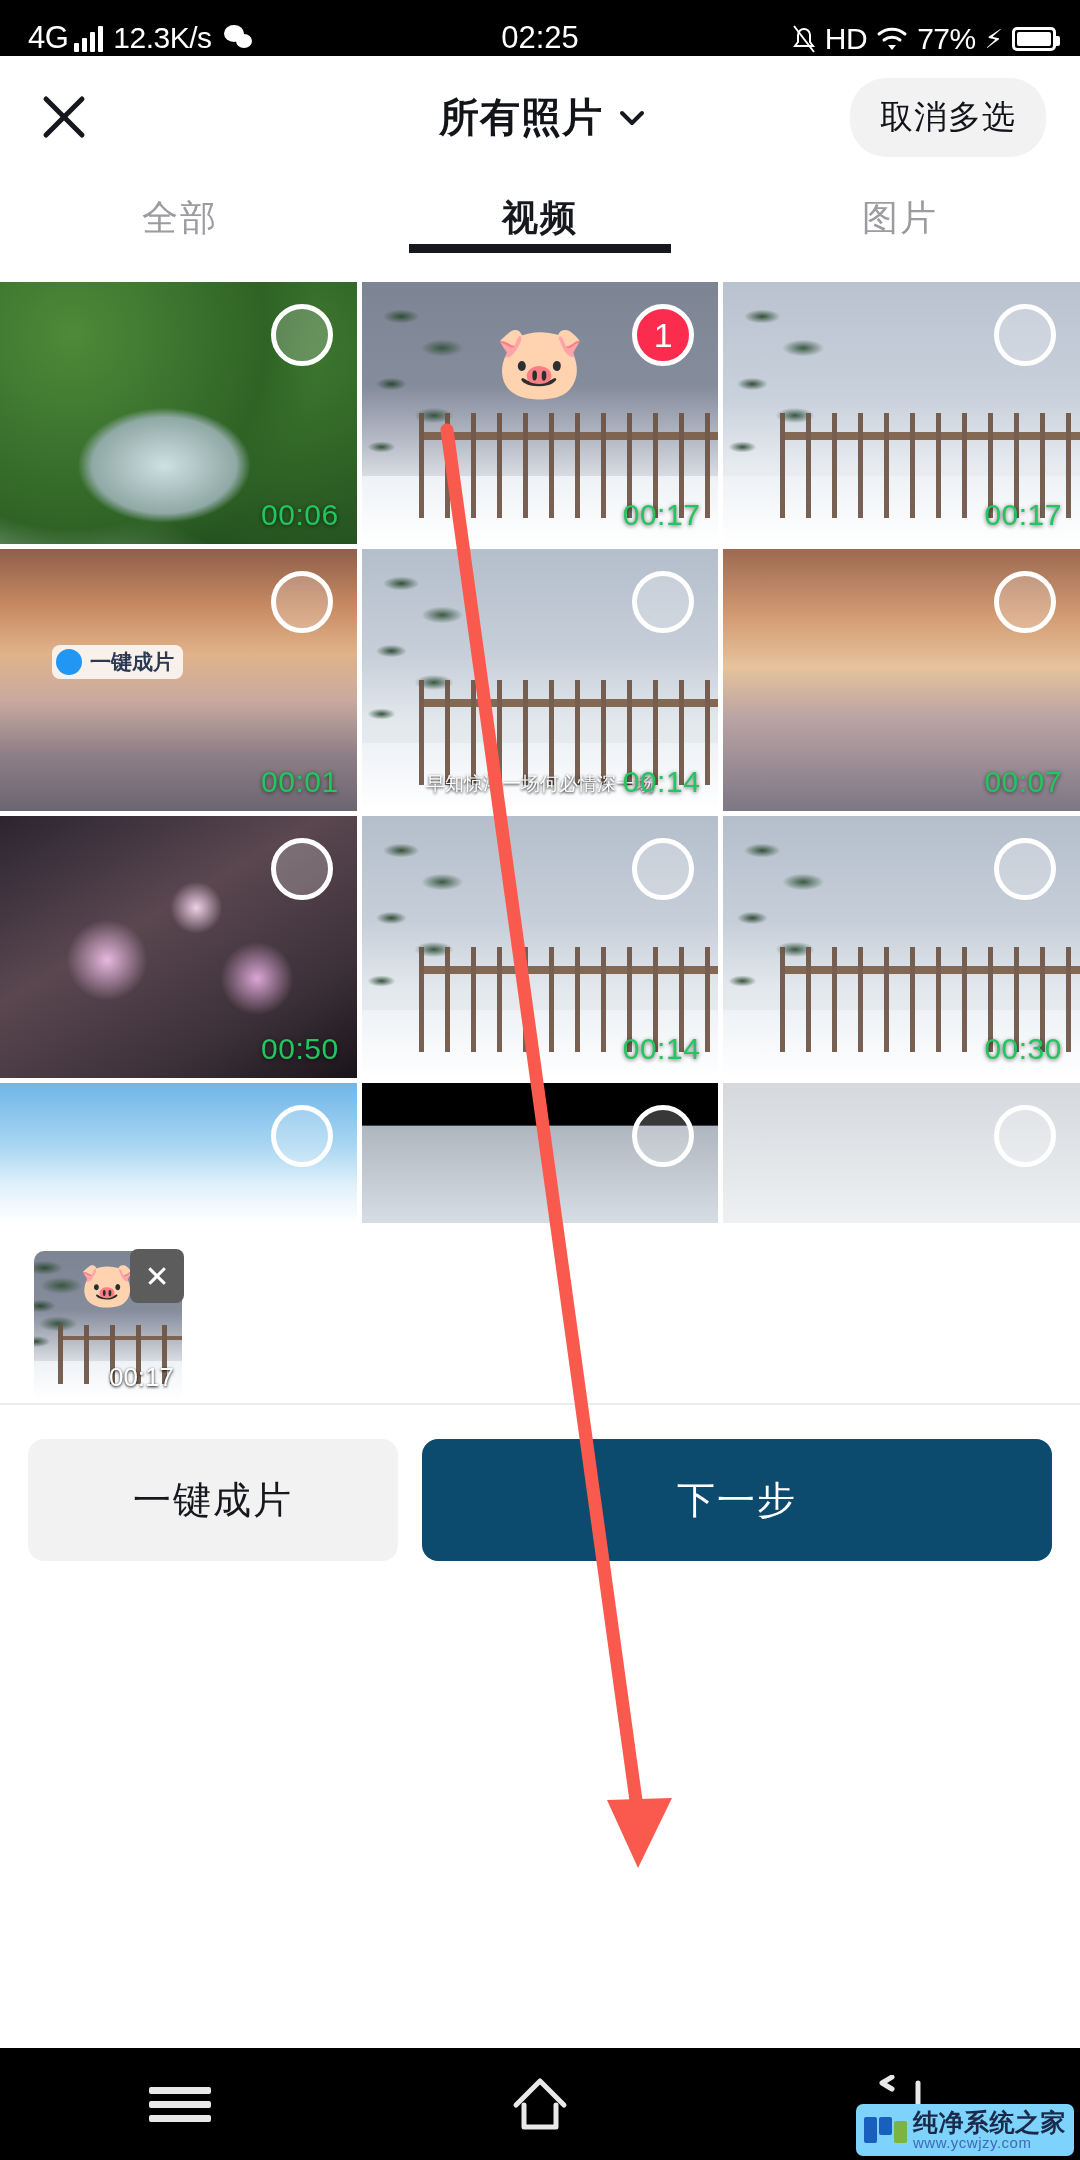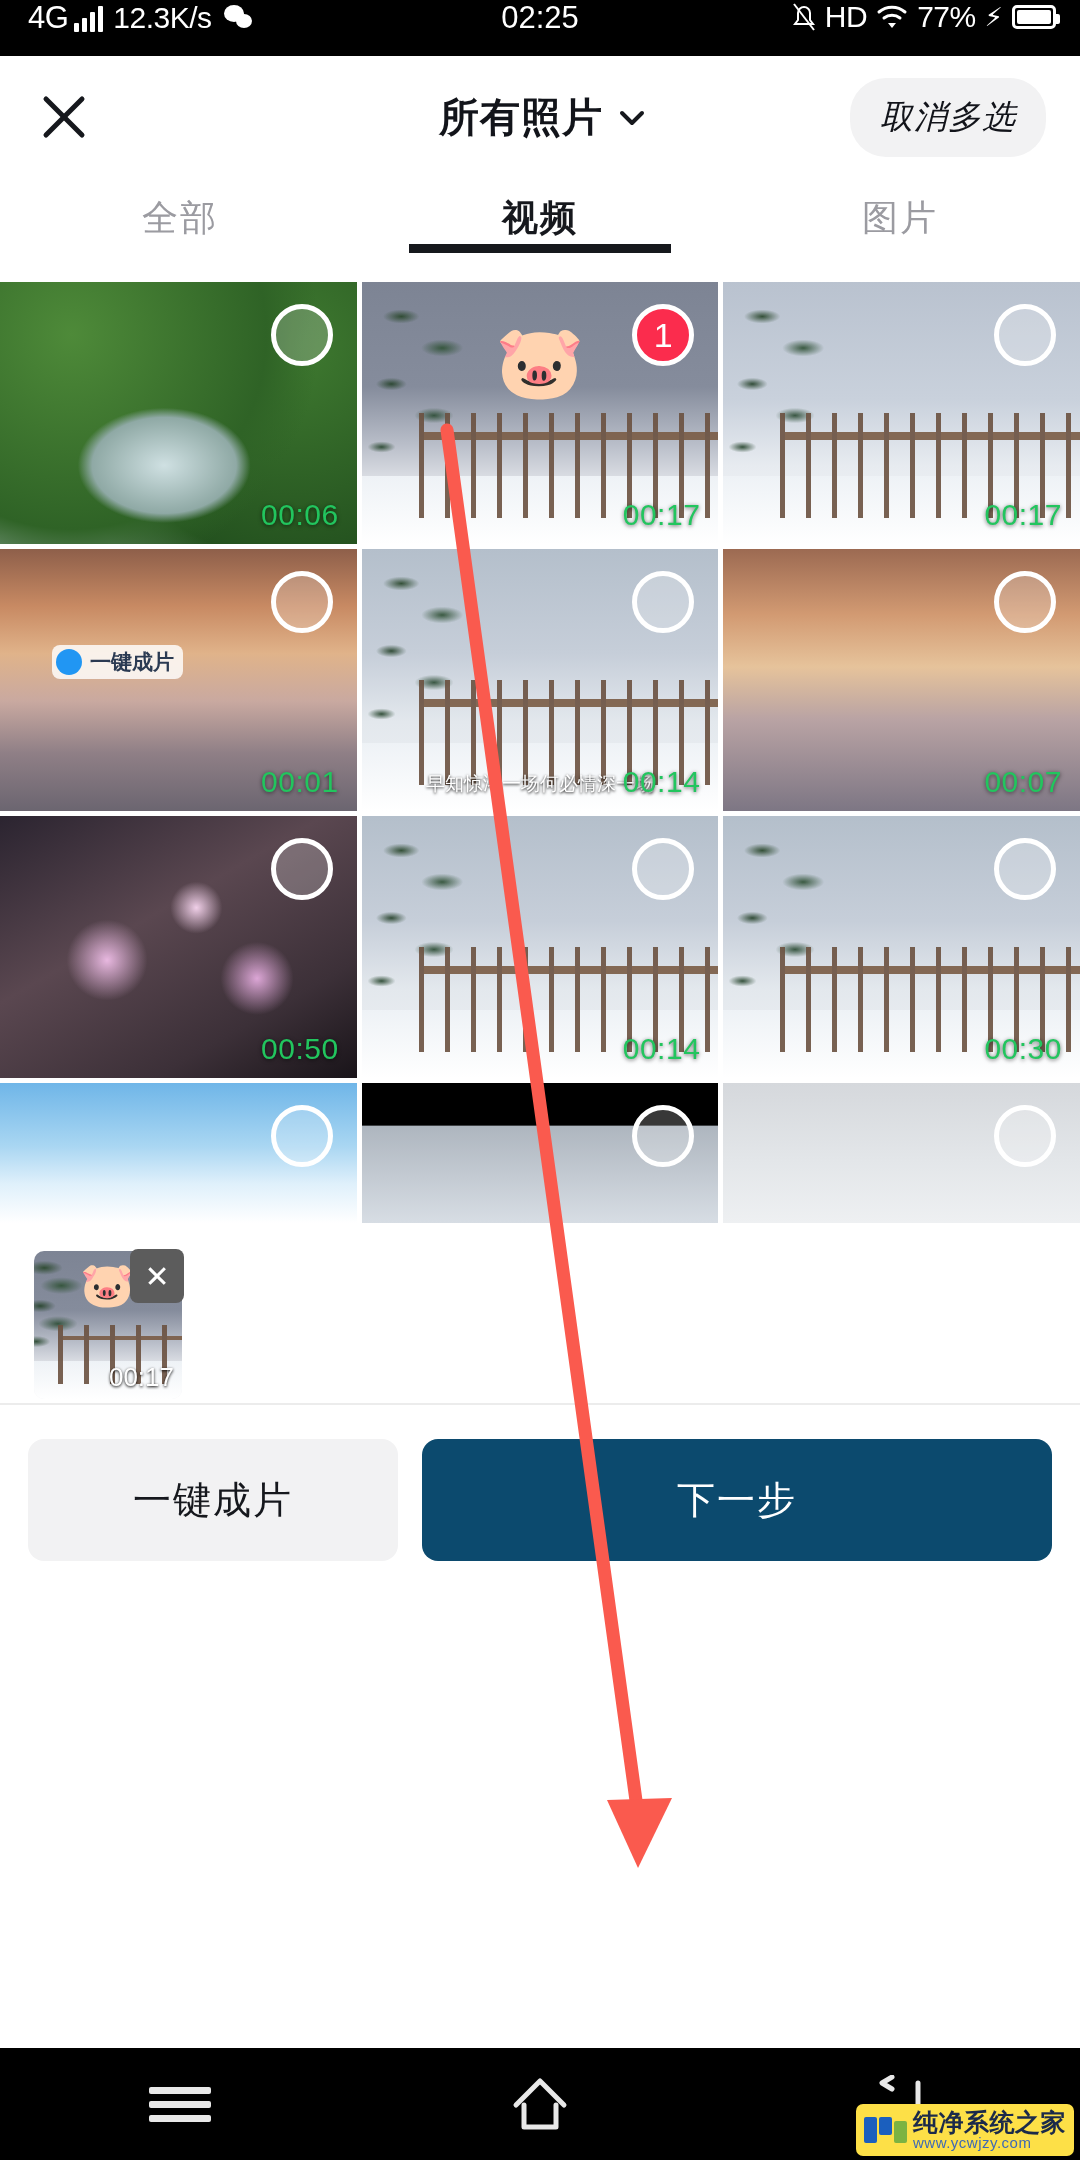--- a/index.html
+++ b/index.html
@@ -7,21 +7,21 @@
   body {
     font-family:"Liberation Sans","DejaVu Sans",sans-serif;
     background:#ffffff;
     position:relative;
     overflow:hidden;
   }
 
   
   .statusbar {
     height:56px; width:1080px; background:#000;
-    display:flex; align-items:flex-start; color:#fff;
+    display:flex; align-items:flex-end; color:#fff;
     font-size:30px; position:relative;
   }
   .sb-left { display:flex; align-items:center; gap:6px; padding-left:28px; }
   .sb-4g { font-size:31px; font-weight:500; letter-spacing:-0.5px;}
   .bars { display:flex; align-items:flex-end; gap:3px; height:28px; }
   .bars i { width:5px; background:#fff; display:block; border-radius:1px;}
   .bars i:nth-child(1){height:9px;}
   .bars i:nth-child(2){height:14px;}
   .bars i:nth-child(3){height:20px;}
   .bars i:nth-child(4){height:26px;}
@@ -73,21 +73,20 @@
     justify-content:center; gap:16px; pointer-events:none;
   }
   .header-title .ttl {
     font-size:40px; font-weight:700; color:#12141a; letter-spacing:1px;
   }
   .chev { width:22px; height:14px; }
   .multi-btn {
     margin-left:auto; background:#f2f2f3; border-radius:36px;
     padding:17px 30px; font-size:33px; color:#12141a; font-weight:500;
     letter-spacing:1px;
-    font-style:italic;
   }
 
   
   .tabs {
     height:104px; display:flex; align-items:flex-start; position:relative;
   }
   .tab {
     flex:1; text-align:center; font-size:36px; color:#9b9ba1;
     padding-top:16px; position:relative; letter-spacing:2px;
   }
@@ -210,21 +209,21 @@
 
   
   .navbar {
     position:absolute; left:0; bottom:0; width:1080px; height:112px;
     background:#000; display:flex; align-items:center; justify-content:space-around;
   }
   .nav-ico { width:74px; height:74px; display:flex; align-items:center; justify-content:center; }
   .hamb i { display:block; width:62px; height:7px; background:#e8e8e8; border-radius:2px; margin:7px 0;}
   .watermark {
     position:absolute; right:6px; bottom:4px; display:flex; align-items:center;
-    gap:6px; background:#fde047; border-radius:7px; padding:5px 8px;
+    gap:6px; background:#7dd3fc; border-radius:7px; padding:5px 8px;
   }
   .wm-logo { display:flex; gap:2px; align-items:center;}
   .wm-logo span { display:block; width:13px; border-radius:2px; }
   .wm-logo .b1 { height:26px; background:#1b5fbe;}
   .wm-logo .b2 { height:18px; background:#1b5fbe; align-self:flex-start;}
   .wm-logo .b3 { height:22px; background:#7cb342; align-self:flex-end;}
   .wm-text { line-height:1.05; }
   .wm-text .t1 { font-size:25px; font-weight:700; color:#1b2a4a; letter-spacing:0.5px;}
   .wm-text .t2 { font-size:15px; color:#3f6ab5; letter-spacing:0.5px;}
 </style>

